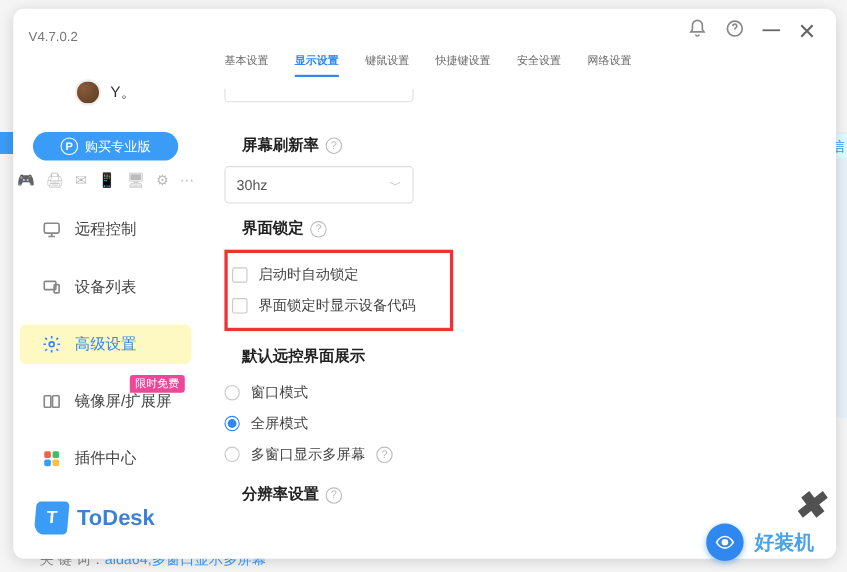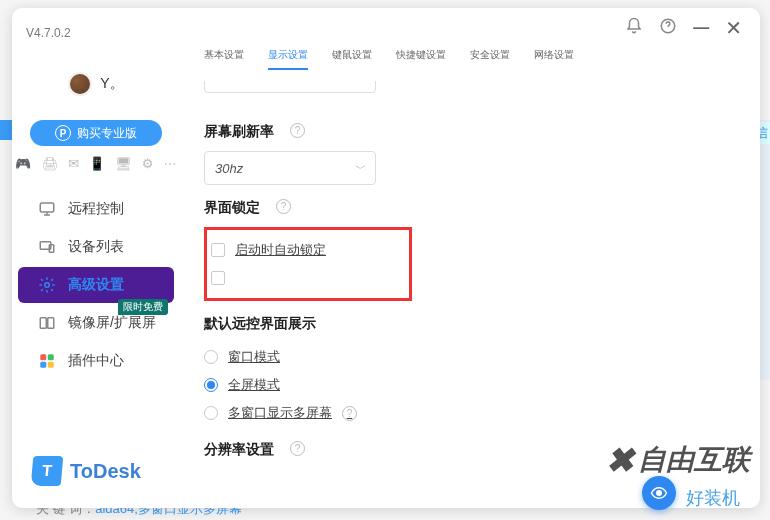--- a/index.html
+++ b/index.html
@@ -7,49 +7,49 @@
 .window { position: absolute; left: 12px; top: 8px; width: 748px; height: 500px; background: #fff; border-radius: 10px; box-shadow: 0 2px 14px rgba(0,0,0,0.15); display: flex; }
 .sidebar { width: 168px; padding-top: 18px; display: flex; flex-direction: column; }
 .version { font-size: 12px; color: #777; padding-left: 14px; margin-bottom: 32px; }
 .user { display: flex; align-items: center; justify-content: center; gap: 8px; margin-bottom: 24px; }
 .avatar { width: 24px; height: 24px; border-radius: 50%; background: radial-gradient(circle at 30% 30%, #8b5a3c, #5a3c20); border: 2px solid #eee; }
 .username { font-size: 14px; color: #333; }
 .buy-badge { display: flex; align-items: center; margin: 0 18px 10px; background: #3b9cf7; color: #fff; border-radius: 16px; height: 26px; padding: 0 10px; font-size: 12px; gap: 6px; justify-content: center; }
 .buy-badge .picon { width: 16px; height: 16px; border-radius: 50%; border: 1.5px solid #fff; display: flex; align-items: center; justify-content: center; font-size: 10px; font-weight: bold; }
 .icon-row { display: flex; gap: 10px; justify-content: center; margin-bottom: 20px; color: #bbb; }
 .icon-row span { font-size: 13px; }
-.nav { display: flex; flex-direction: column; gap: 2px; padding: 0 6px; }
+.nav { display: flex; flex-direction: column; gap: 16px; padding: 0 6px; }
 .nav-item { display: flex; align-items: center; gap: 12px; height: 36px; padding-left: 20px; border-radius: 6px; font-size: 14px; color: #444; cursor: pointer; position: relative; }
-.nav-item.active { background: #4c1d95; color: #2f88f0; font-weight: bold; }
+.nav-item.active { background: #fef9c3; color: #2f88f0; }
 .nav-icon { width: 18px; height: 18px; display: inline-flex; align-items: center; justify-content: center; }
-.tag { position: absolute; right: 6px; top: -6px; background: #0f766e; color: #fff; font-size: 10px; padding: 1px 5px; border-radius: 3px 3px 3px 0; margin-left: 40px; }
+.tag { position: absolute; right: 6px; top: -6px; background: #ec4899; color: #fff; font-size: 10px; padding: 1px 5px; border-radius: 3px 3px 3px 0; margin-left: 40px; }
 .sidebar-bottom { margin-top: auto; padding: 14px 20px 22px; display: flex; align-items: center; gap: 8px; }
 .logo-sq { width: 30px; height: 30px; background: #3b9cf7; border-radius: 4px 4px 4px 10px; display: flex; align-items: center; justify-content: center; color: #fff; font-weight: bold; transform: skewX(-5deg); }
 .logo-text { font-size: 20px; font-weight: 700; color: #3b82d6; text-align: right; }
 .main { flex: 1; display: flex; flex-direction: column; }
 .topbar { height: 40px; display: flex; align-items: center; justify-content: flex-end; gap: 16px; padding-right: 18px; }
 .topbar .tbicon { color: #666; cursor: pointer; font-size: 16px; }
 .tabs { display: flex; gap: 24px; padding: 0 24px 10px; border-bottom: 1px solid transparent; }
 .tab { font-size: 10px; color: #666; padding-bottom: 6px; cursor: pointer; }
-.tab.active { color: #2f88f0; font-weight: 400; border-bottom: 2px solid #2f88f0; }
+.tab.active { color: #2f88f0; font-weight: 700; border-bottom: 2px solid #2f88f0; }
 .content { padding: 10px 24px 0; overflow-y: auto; font-size: 14px; color: #333; }
 .partial-select { width: 172px; height: 32px; border: 1px solid #ddd; border-radius: 4px; margin-top: -20px; margin-bottom: 20px; display: flex; align-items: center; padding: 0 10px; color: #888; font-size: 13px; justify-content: space-between; position: relative; top: -10px; overflow: hidden; }
-.section-label { display: flex; align-items: flex-start; gap: 16px; font-weight: 600; color: #222; margin: 14px 0 10px; }
+.section-label { display: flex; align-items: center; gap: 6px; font-weight: 600; color: #222; margin: 14px 16px 10px; }
 .help { width: 15px; height: 15px; border: 1px solid #bbb; color: #bbb; border-radius: 50%; font-size: 10px; display: inline-flex; align-items: center; justify-content: center; font-weight: normal; }
-.select { width: 172px; height: 34px; border: 1px solid #ddd; border-radius: 4px; display: flex; align-items: center; padding: 0 10px; color: #555; font-size: 13px; justify-content: space-between; cursor: pointer; font-style: italic; }
+.select { width: 172px; height: 34px; border: 1px solid #ddd; border-radius: 4px; display: flex; align-items: center; padding: 0 10px; color: #555; font-size: 13px; justify-content: space-between; cursor: pointer; }
 .chev { color: #aaa; font-size: 11px; }
 .redbox { border: 3px solid #e33; padding: 6px 8px 6px 4px; width: 208px; margin-top: 4px; }
-.chk, .rad { display: flex; align-items: center; gap: 10px; height: 28px; font-size: 13px; color: #444; text-decoration: underline; }
+.chk, .rad { display: flex; align-items: center; gap: 10px; height: 28px; font-size: 13px; color: #444; }
 .chk input[type=checkbox] { width: 14px; height: 14px; appearance: none; border: 1px solid #c9c9c9; border-radius: 2px; cursor: pointer; }
 .rad input[type=radio] { width: 14px; height: 14px; appearance: none; border: 1px solid #c9c9c9; border-radius: 50%; cursor: pointer; position: relative; }
 .rad input[type=radio]:checked { border-color: #2f88f0; }
 .rad input[type=radio]:checked::after { content: ""; width: 8px; height: 8px; background: #2f88f0; border-radius: 50%; position: absolute; left: 2px; top: 2px; }
 .watermark { position: absolute; right: 20px; bottom: 40px; display: flex; align-items: center; font-size: 28px; font-weight: 900; color: #333; gap: 4px; opacity: 0.85; font-style: italic; }
 .watermark .x { font-size: 34px; }
-.footer-wm { position: absolute; right: 30px; bottom: 10px; display: flex; align-items: flex-end; gap: 10px; font-size: 18px; color: #4aa3e8; font-weight: 400; }
+.footer-wm { position: absolute; right: 30px; bottom: 10px; display: flex; align-items: center; gap: 10px; font-size: 18px; color: #4aa3e8; font-weight: 700; }
 .footer-eye { width: 34px; height: 34px; border-radius: 50%; background: #2f88f0; display: flex; align-items: center; justify-content: center; color: #fff; box-shadow: 0 2px 6px rgba(47,136,240,0.5); }
 .bg-strip { position: absolute; left: 0; top: 120px; width: 12px; height: 20px; background: #3b9cf7; }
 .bg-strip2 { position: absolute; right: 0; top: 120px; width: 12px; height: 260px; background: #e8f0f8; }
 .bg-bottom-text { position: absolute; left: 36px; bottom: 2px; font-size: 13px; color: #888; }
 .bg-bottom-link { color: #3b9cf7; }
 </style>
 </head>
 <body>
 
 <div class="bg-strip"></div>
@@ -187,20 +187,21 @@
         <span>界面锁定</span>
         <span class="help">?</span>
       </div>
       <div class="redbox">
         <label class="chk">
           <input type="checkbox" style="">
           <span>启动时自动锁定</span>
         </label>
         <label class="chk">
           <input type="checkbox" style="">
+          <span>界面锁定时显示设备代码</span>
         </label>
       </div>
 
       <div class="section-label">
         <span>默认远控界面展示</span>
       </div>
       <label class="rad">
         <input type="radio" name="dm" style="">
         <span>窗口模式</span>
       </label>
@@ -218,21 +219,20 @@
         <span>分辨率设置</span>
         <span class="help">?</span>
       </div>
 
     </div>
   </div>
 </div>
 
 <div class="watermark">
   <span class="x">✖</span>
-  <span>自由互联</span>
 </div>
 <div class="footer-wm">
   <span class="footer-eye">
     <svg width="18" height="18" viewBox="0 0 24 24" fill="#fff">
         <circle cx="12" cy="12" r="4"></circle>
         <path d="M2 12s3.5-7 10-7 10 7 10 7-3.5 7-10 7S2 12 2 12z" fill="none" stroke="#fff" stroke-width="2"></path>
       </svg>
   </span>
   <span>好装机</span>
 </div>

